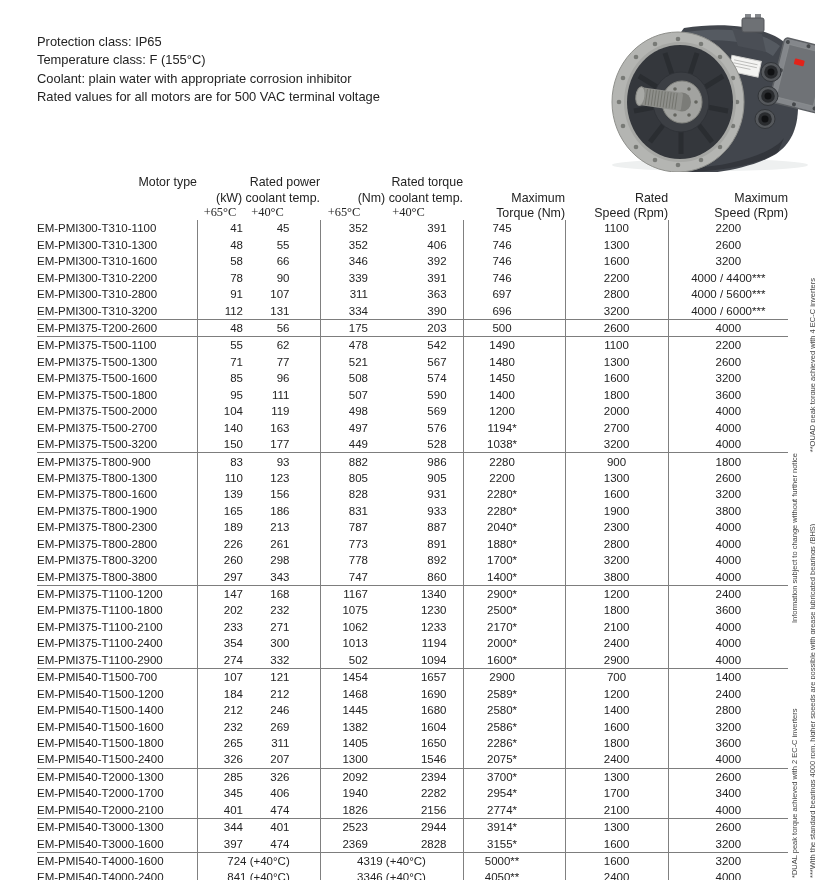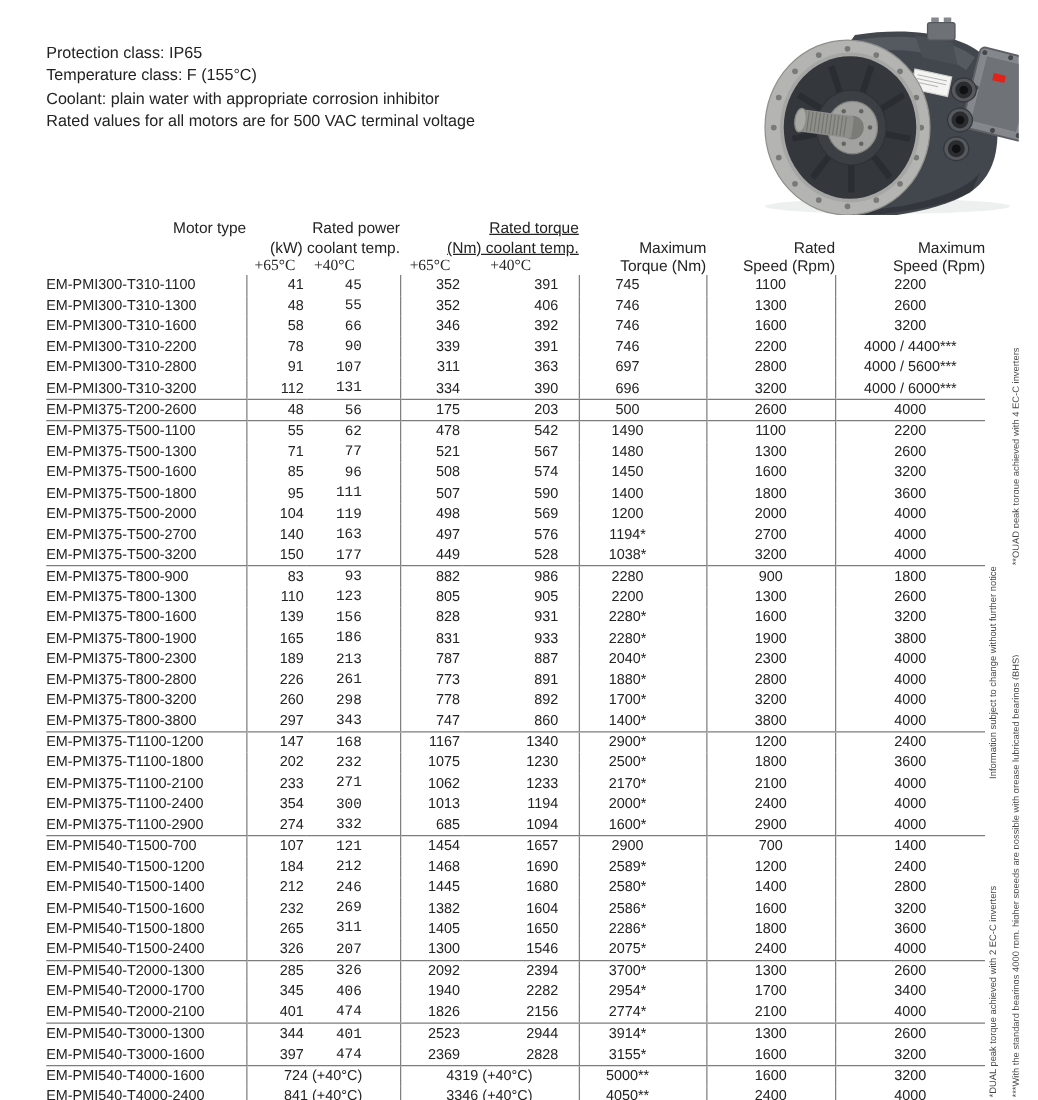--- a/index.html
+++ b/index.html
@@ -11,27 +11,27 @@
   
   #motor{position:absolute;left:592px;top:6px;width:238px;height:166px;}
   
   #tablewrap{position:absolute;left:37px;top:174px;}
   table{border-collapse:collapse;table-layout:fixed;width:751px;}
   th{font-weight:normal;text-align:right;padding:0;height:15.4px;font-size:12.4px;
      color:#232323;white-space:nowrap;vertical-align:bottom;}
   td{height:16.45px;padding:0;font-size:11.5px;color:#232323;white-space:nowrap;vertical-align:middle;}
   td.name{text-align:left;}
   td.num{text-align:right;padding-right:2px;}
-  td.prl{padding-right:30px;font-family:Liberation Mono, monospace;}
+  td.prl{padding-right:30px;}
   td.prm{padding-right:16px;}
   td.ctr{text-align:center;}
   td.prc{padding-right:24px;}
   tbody td.bl{border-left:1px solid #808080;}
   tr.gend td{border-bottom:1px solid #7d7d7d;}
-  th.pl12{padding-left:12px;text-decoration:underline;}
+  th.pl12{padding-left:12px;}
   th.pl4{padding-left:4px;}
   th.pl5{padding-left:5px;}
   th.hnum{text-align:center;padding-right:2px;font-family:Liberation Serif, serif;}
   th.hprl{padding-right:30px;}
   th.hprm{padding-right:16px;}
   
   .vstrip{position:absolute;display:flex;justify-content:space-between;align-items:center;
           transform-origin:0 100%;transform:rotate(-90deg);height:11px;
           font-size:7.5px;color:#454545;white-space:nowrap;}
   #vstrip-outer{left:818px;top:867px;width:600px;}
@@ -451,21 +451,21 @@
             <td class="num bl">1013</td>
             <td class="num prm">1194</td>
             <td class="ctr bl prc">2000*</td>
             <td class="ctr bl">2400</td>
             <td class="ctr bl">4000</td>
           </tr>
           <tr class="gend">
             <td class="name">EM-PMI375-T1100-2900</td>
             <td class="num bl">274</td>
             <td class="num prl">332</td>
-            <td class="num bl">685</td>
+            <td class="num bl">502</td>
             <td class="num prm">1094</td>
             <td class="ctr bl prc">1600*</td>
             <td class="ctr bl">2900</td>
             <td class="ctr bl">4000</td>
           </tr>
         </tbody>
         <tbody>
           <tr>
             <td class="name">EM-PMI540-T1500-700</td>
             <td class="num bl">107</td>

